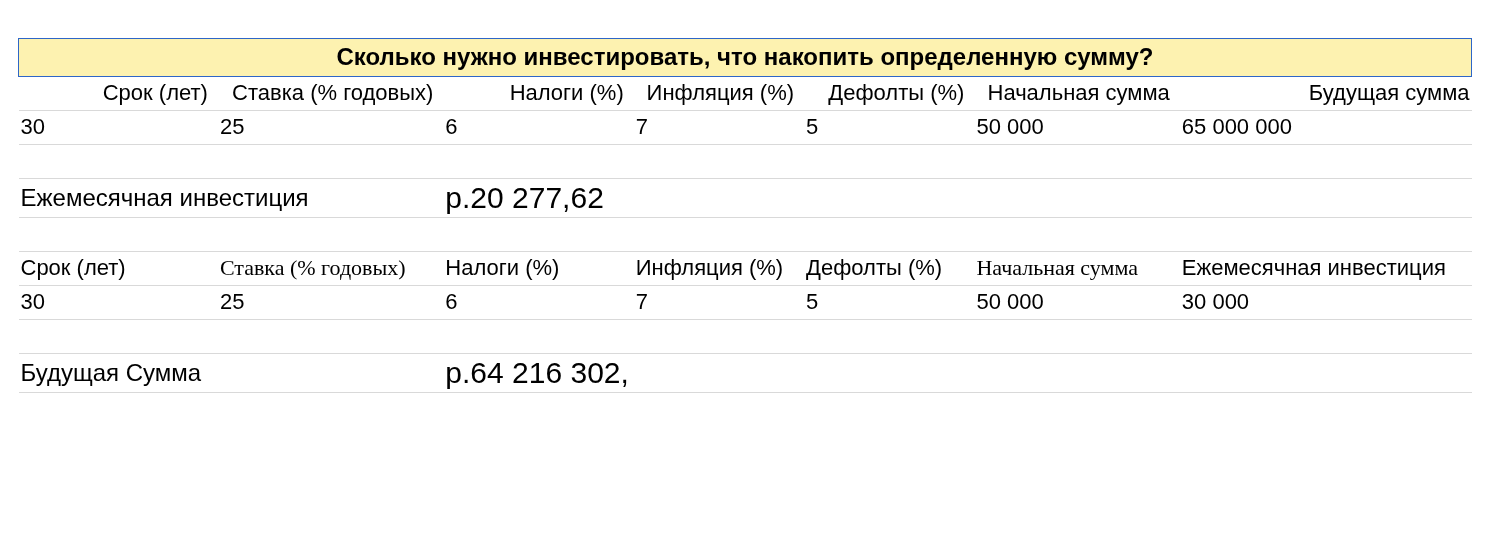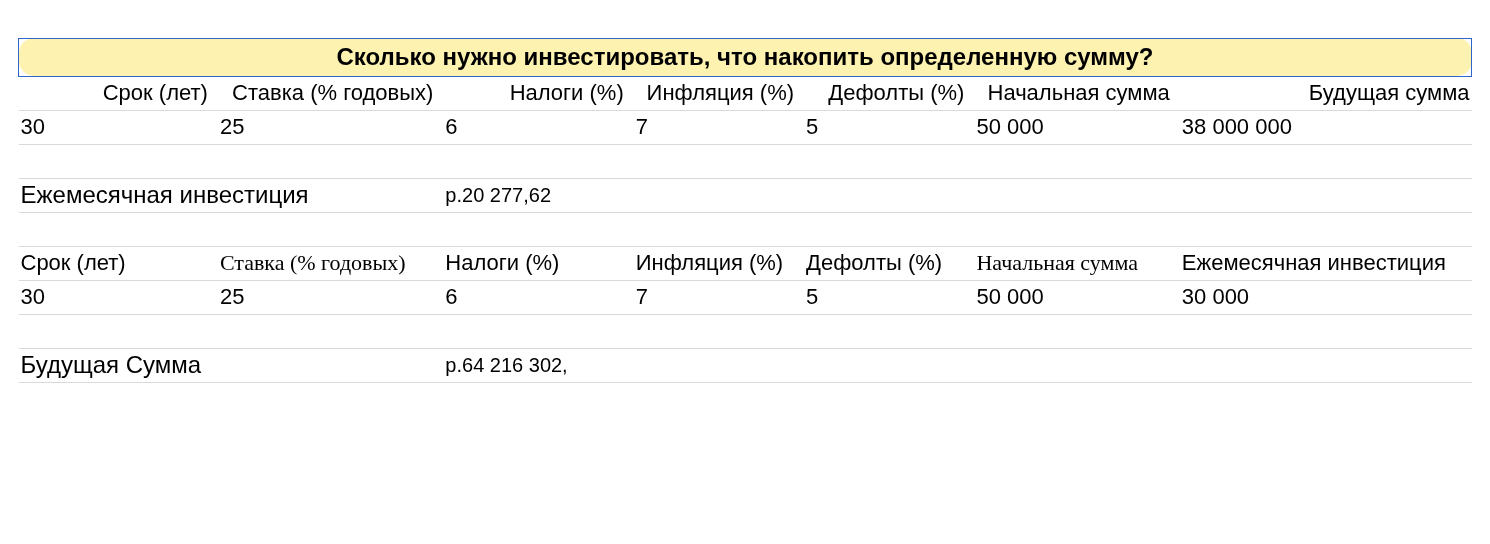--- a/index.html
+++ b/index.html
@@ -26,21 +26,20 @@
   border-right: none;
   height: 34px;
   padding: 2px 6px;
   box-sizing: border-box;
   vertical-align: middle;
   white-space: nowrap;
   overflow: hidden;
 }
 td:first-child {
   padding-left: 2px;
-  border-radius: 15px;
 }
 td:last-child {
   padding-right: 2px;
 }
 .title-cell {
   background: #fdf2b0;
   border: 1px solid #2e66c8;
   font-weight: 700;
   text-align: center;
   font-size: 24px;
@@ -53,21 +52,21 @@
   border-right: none;
   font-weight: 700;
   text-align: center;
   font-size: 24px;
   height: 38px;
 }
 .hdr { text-align: right; }
 .hdr-l { text-align: left; }
 .num { text-align: left; }
 .txt-l { text-align: left; font-size: 24px; }
-.res  { text-align: left; font-size: 20px; }
+.res  { text-align: left; font-size: 30px; }
 .spacer-row td { height: 34px; }
 .spacer-big td { height: 38px; border: none; }
 .serif { font-family: "Times New Roman", Times, serif; }
 col.c1 { width: 195px; }
 col.c2 { width: 225px; }
 col.c3 { width: 190px; }
 col.c4 { width: 170px; }
 col.c5 { width: 170px; }
 col.c6 { width: 205px; }
 col.c7 { width: 295px; }
@@ -106,21 +105,21 @@
     <td class="hdr">Будущая сумма</td>
   </tr>
 
   <tr>
     <td class="num">30</td>
     <td class="num">25</td>
     <td class="num">6</td>
     <td class="num">7</td>
     <td class="num">5</td>
     <td class="num">50 000</td>
-    <td class="num">38 000 000</td>
+    <td class="num">65 000 000</td>
   </tr>
   <tr class="spacer-row">
     <td></td>
           <td></td>
           <td></td>
           <td></td>
           <td></td>
           <td></td>
           <td></td>
   </tr>

